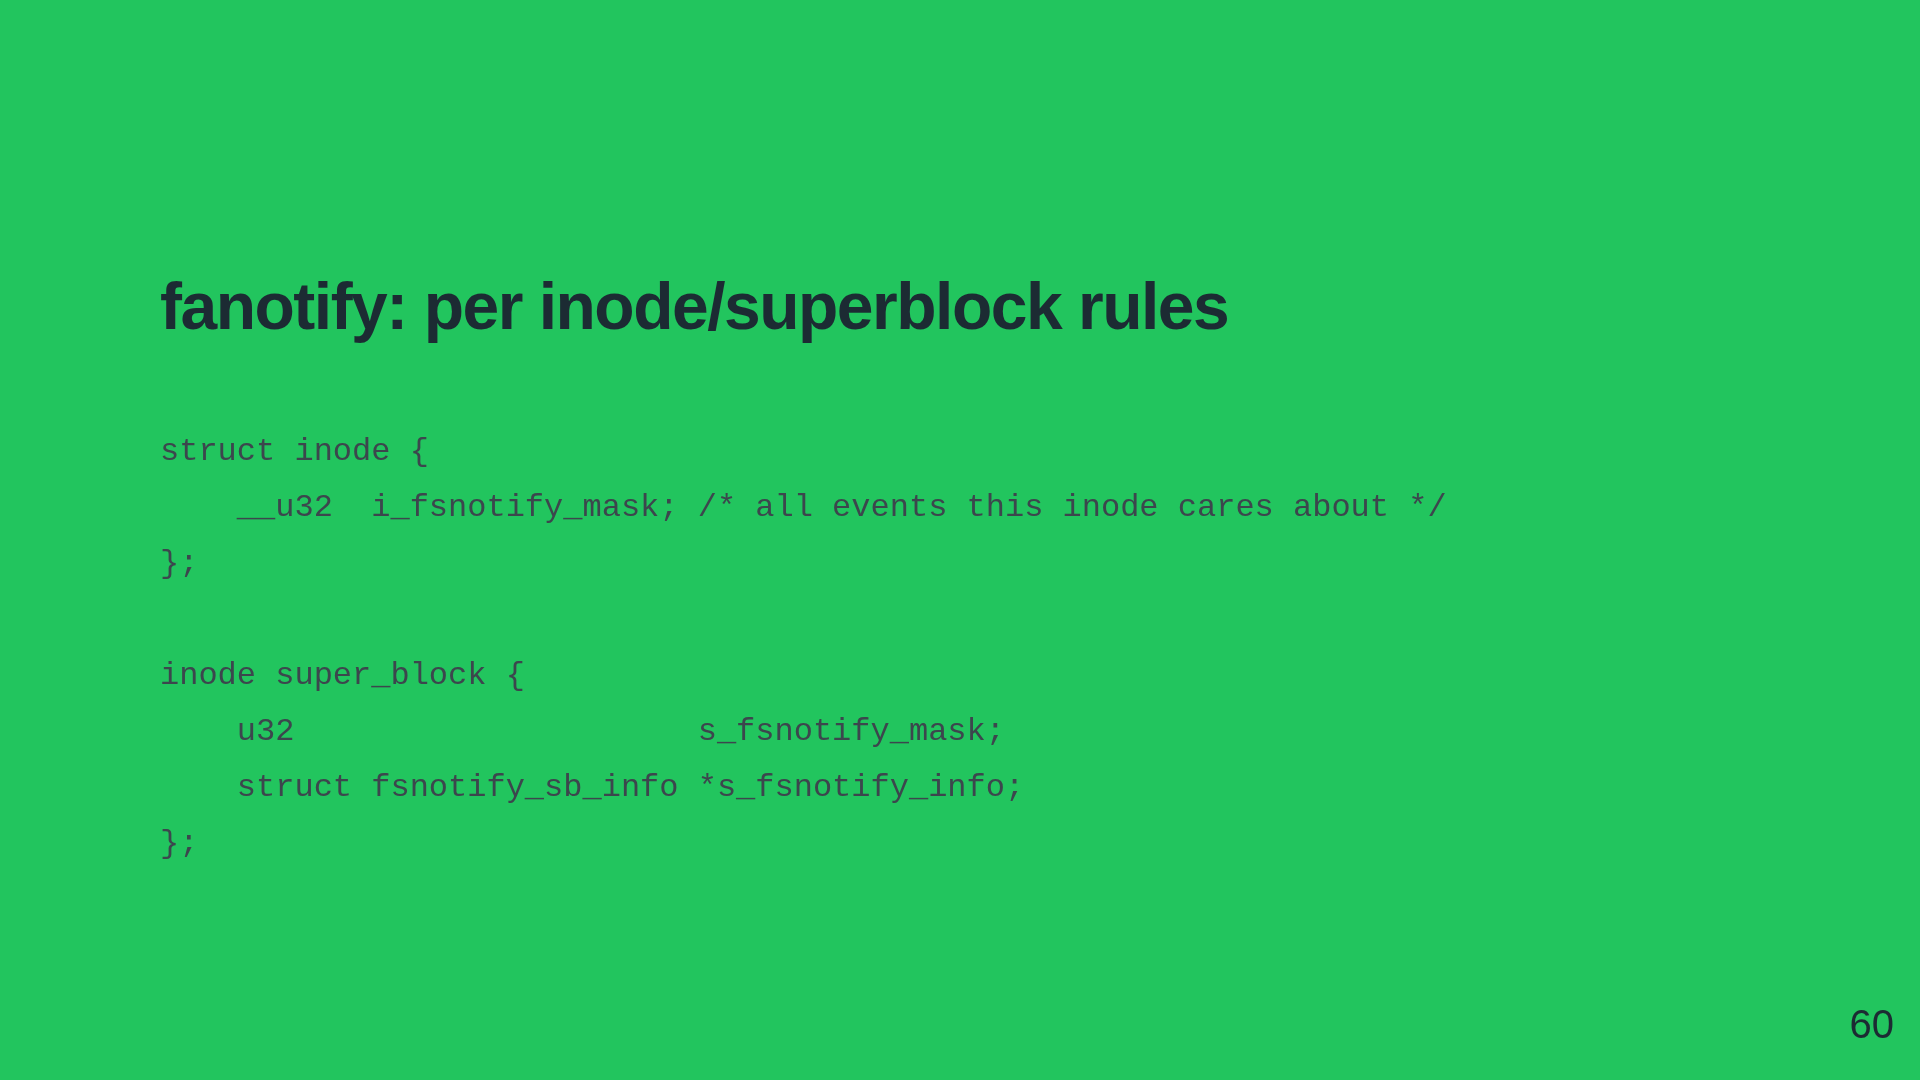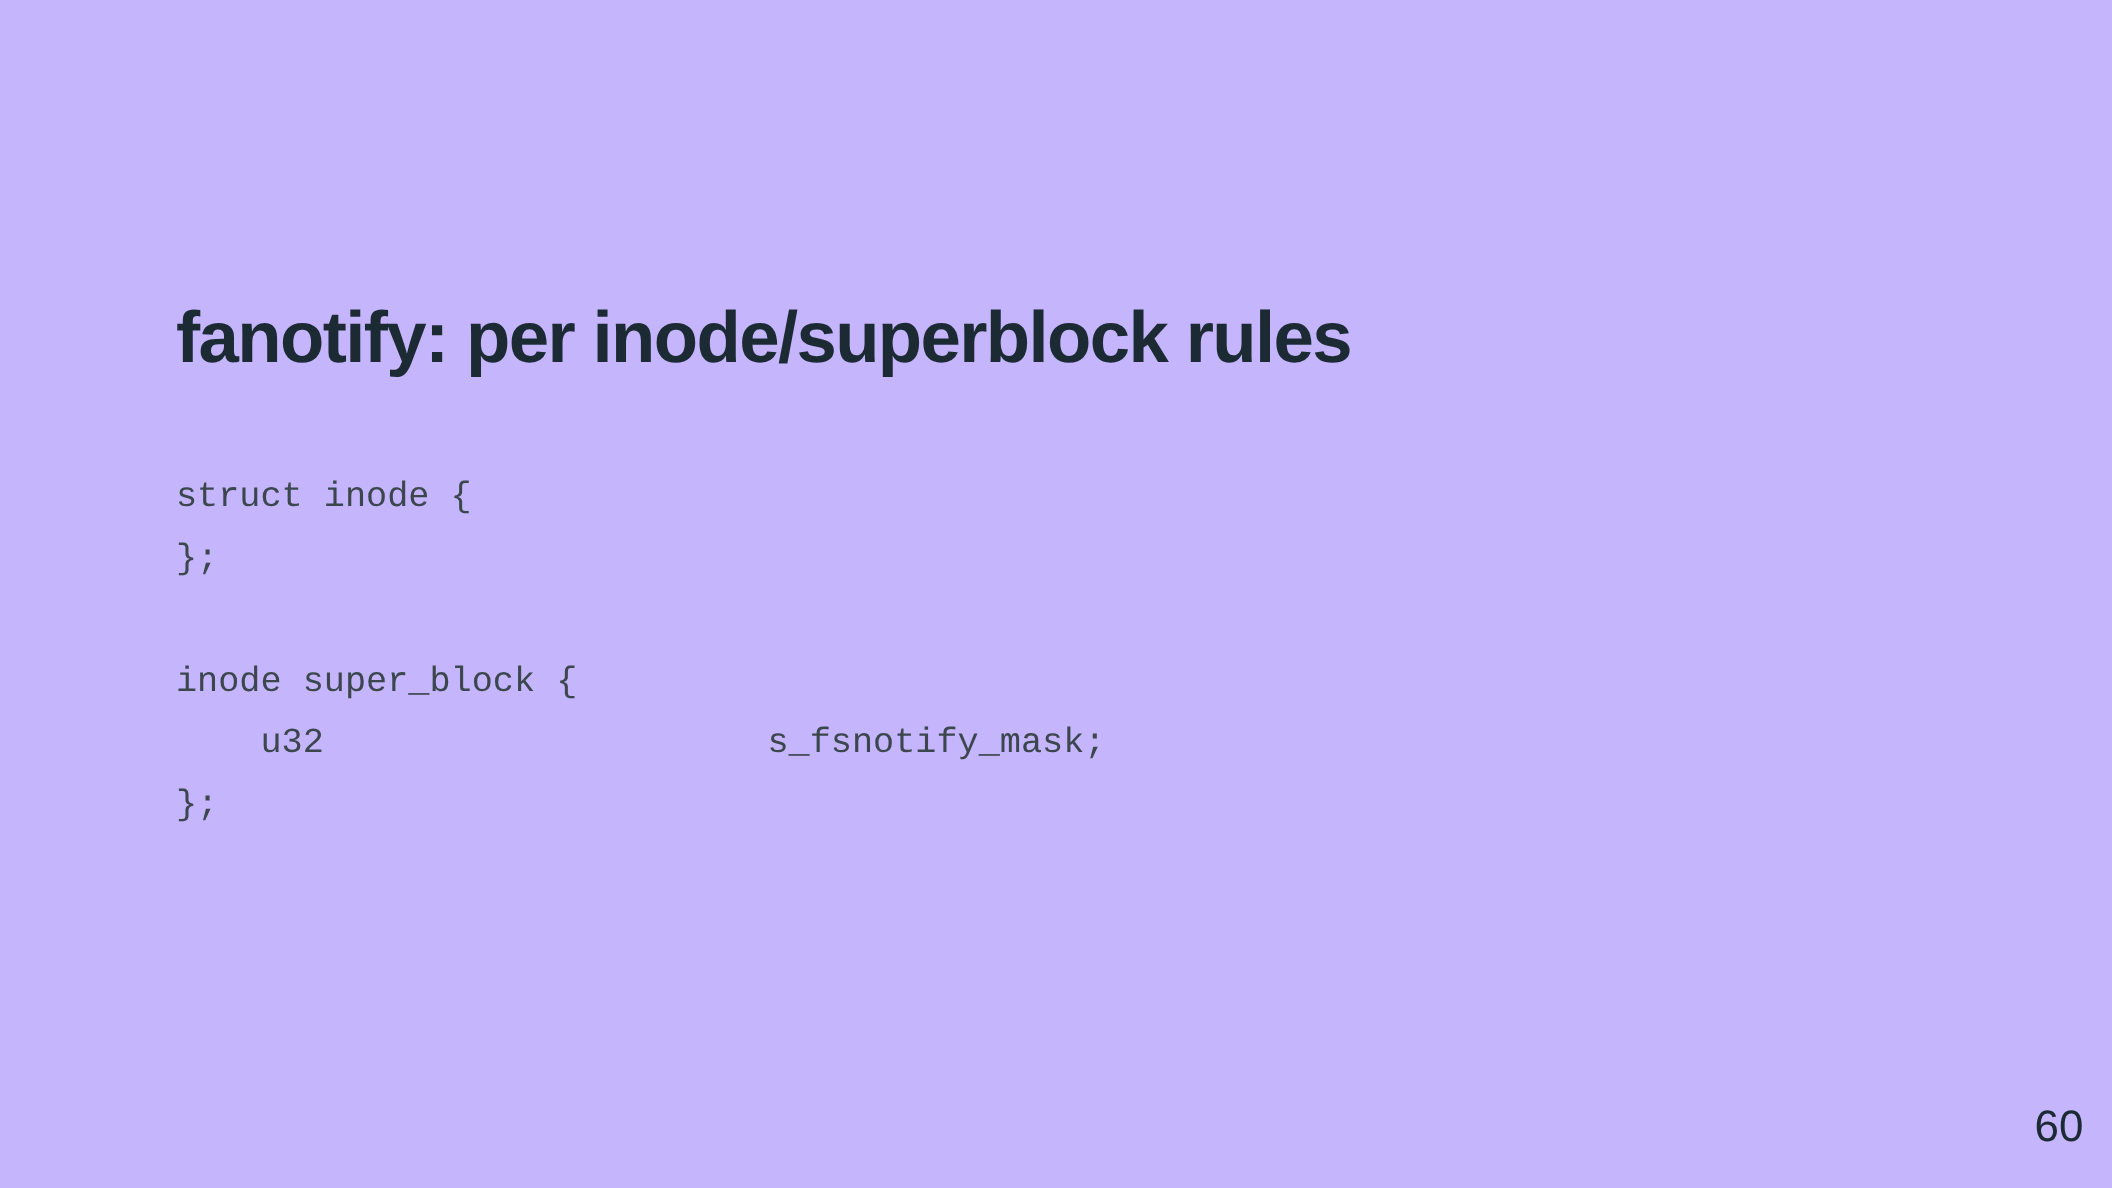--- a/index.html
+++ b/index.html
@@ -4,21 +4,21 @@
 <style>
   html, body {
     margin: 0;
     padding: 0;
     background: #ffffff;
   }
   .slide {
     position: relative;
     width: 1920px;
     height: 1080px;
-    background: #c4b5fd;
+    background: #22c55e;
     overflow: hidden;
     font-family: "Liberation Sans", sans-serif;
   }
   .slide-title {
     position: absolute;
     left: 160px;
     top: 272px;
     margin: 0;
     font-family: "Liberation Sans", sans-serif;
     font-size: 66px;
@@ -56,22 +56,24 @@
 </style>
 </head>
 <body>
 
 <div class="slide">
 
   <h1 class="slide-title">fanotify: per inode/superblock rules</h1>
 
   <div class="code-block">
     <div class="code-line">struct inode {</div>
+    <div class="code-line">    __u32  i_fsnotify_mask; /* all events this inode cares about */</div>
     <div class="code-line">};</div>
     <div class="code-line"></div>
     <div class="code-line">inode super_block {</div>
     <div class="code-line">    u32                     s_fsnotify_mask;</div>
+    <div class="code-line">    struct fsnotify_sb_info *s_fsnotify_info;</div>
     <div class="code-line">};</div>
   </div>
 
   <div class="page-number">60</div>
 
 </div>
 
 </body></html>

